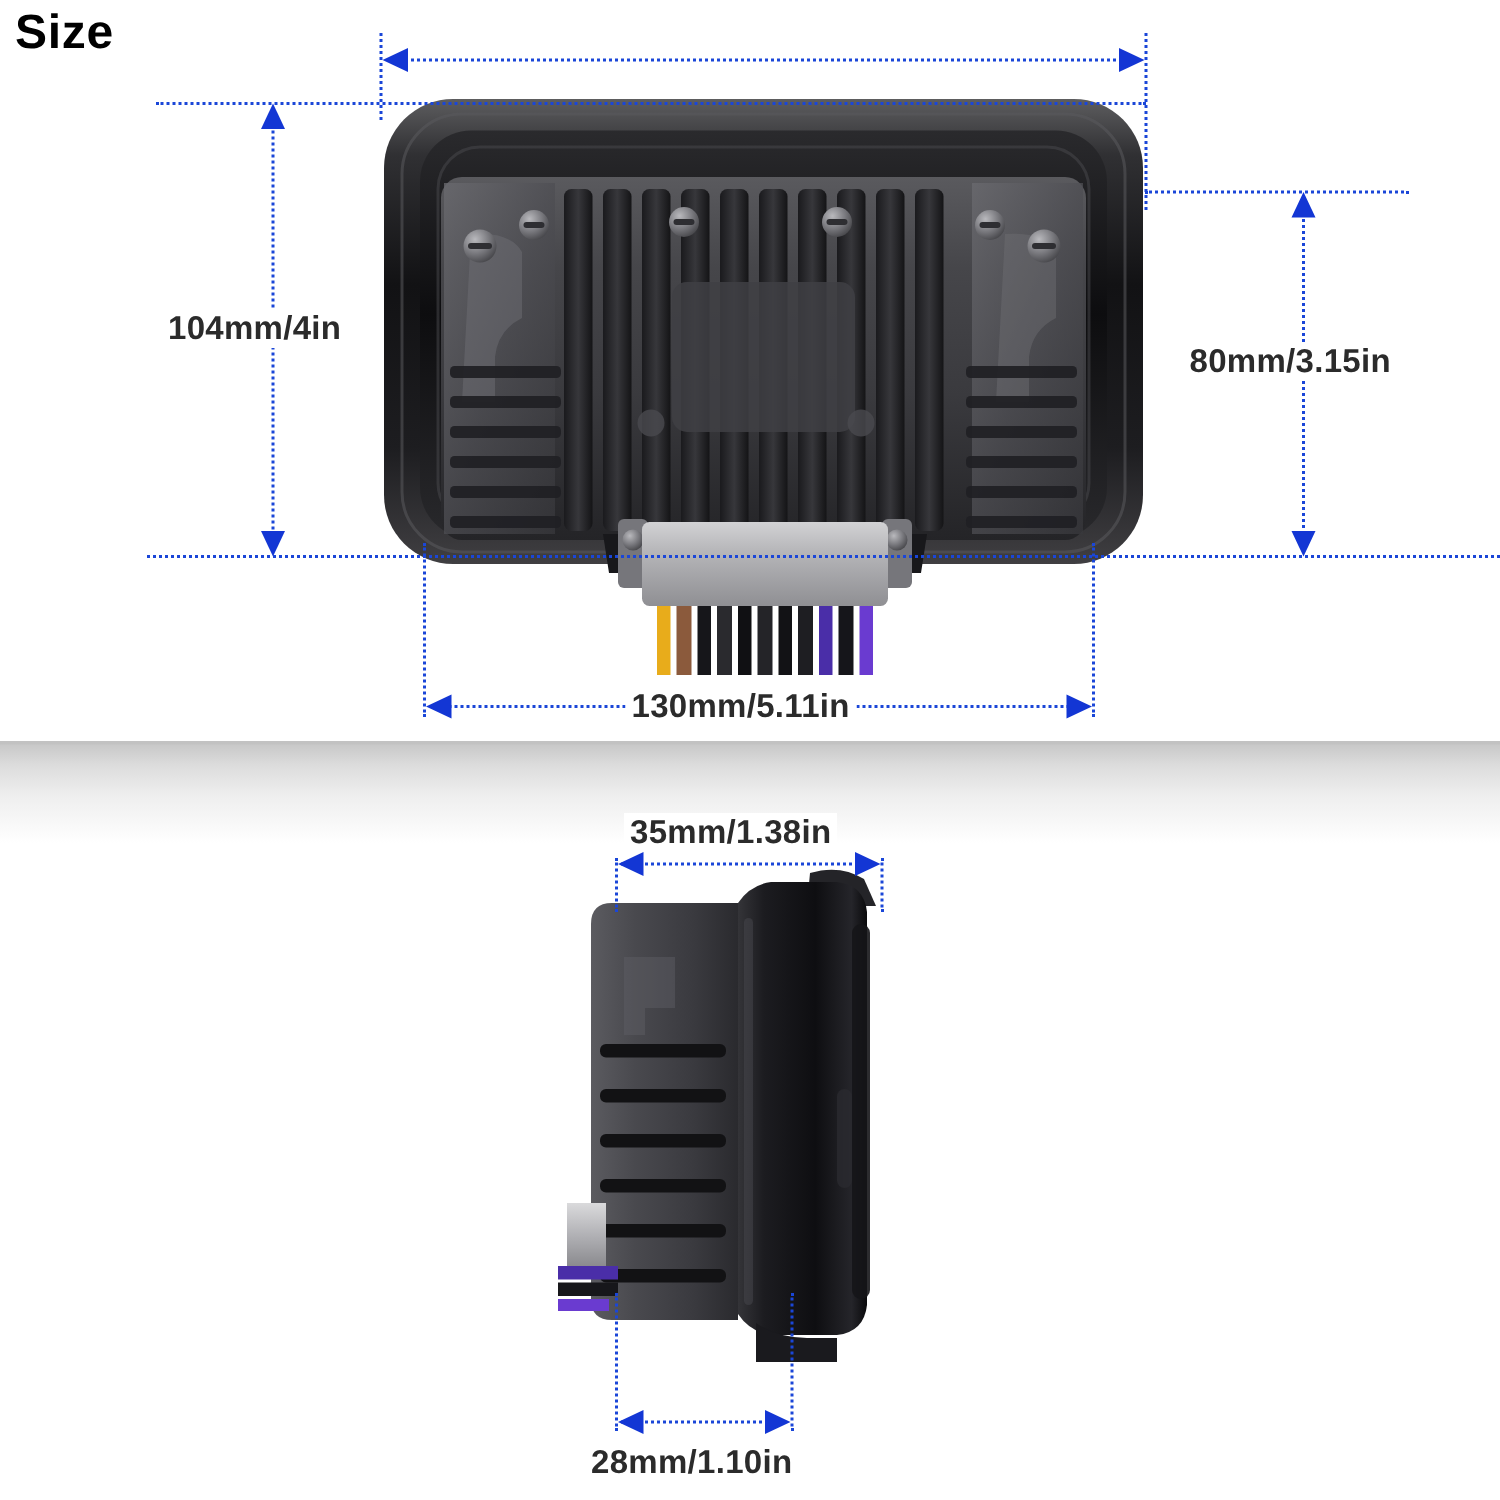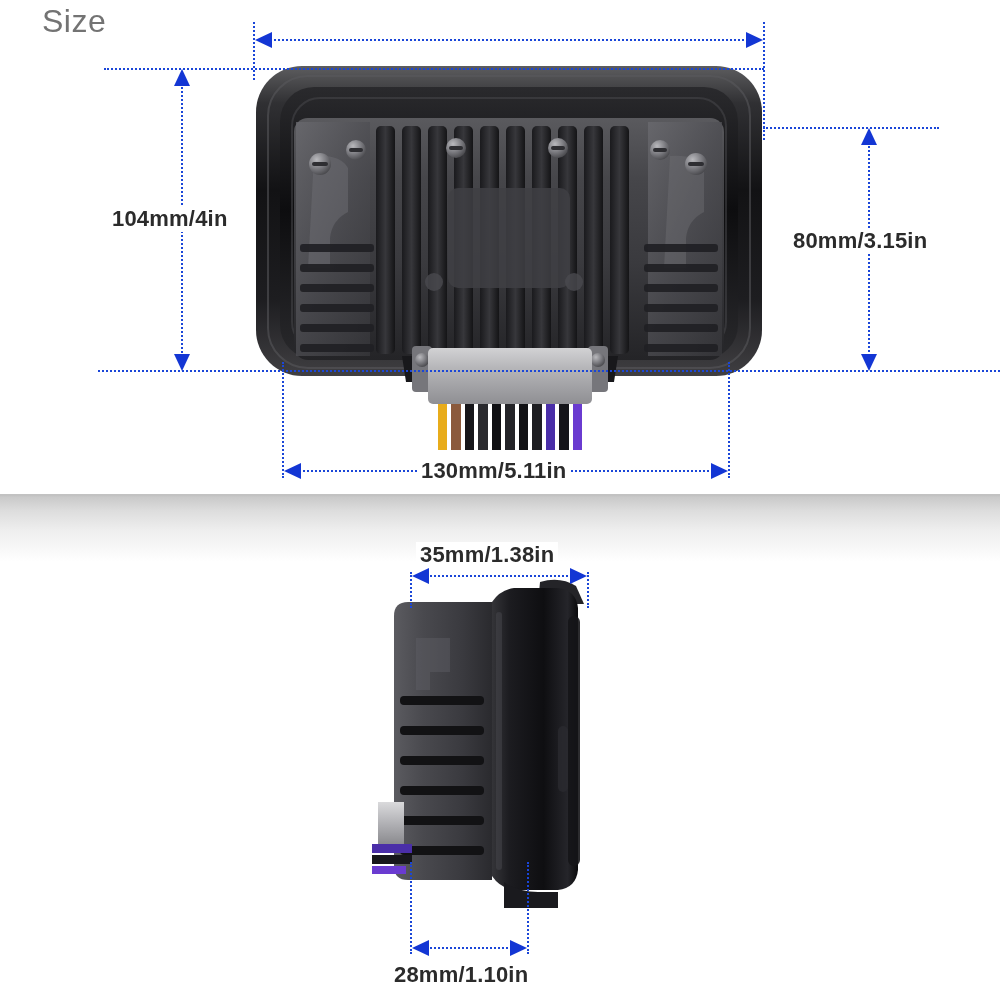--- a/index.html
+++ b/index.html
@@ -47,25 +47,24 @@
     width: 1000px; height: 2px;
     background: #c2c2c2;
   }
 
   
   #size-title {
     position: absolute;
     left: 10px;
     top: 2px;
     font-size: 32px;
-    font-weight: normal;
-    color: #737373;
+    font-weight: bold;
+    color: #000000;
     letter-spacing: 0.5px;
     line-height: 38px;
-    margin-left: 32px;
   }
 
   
   .dim-label {
     position: absolute;
     font-size: 22px;
     font-weight: bold;
     color: #2b2b2b;
     white-space: nowrap;
     letter-spacing: 0.2px;

